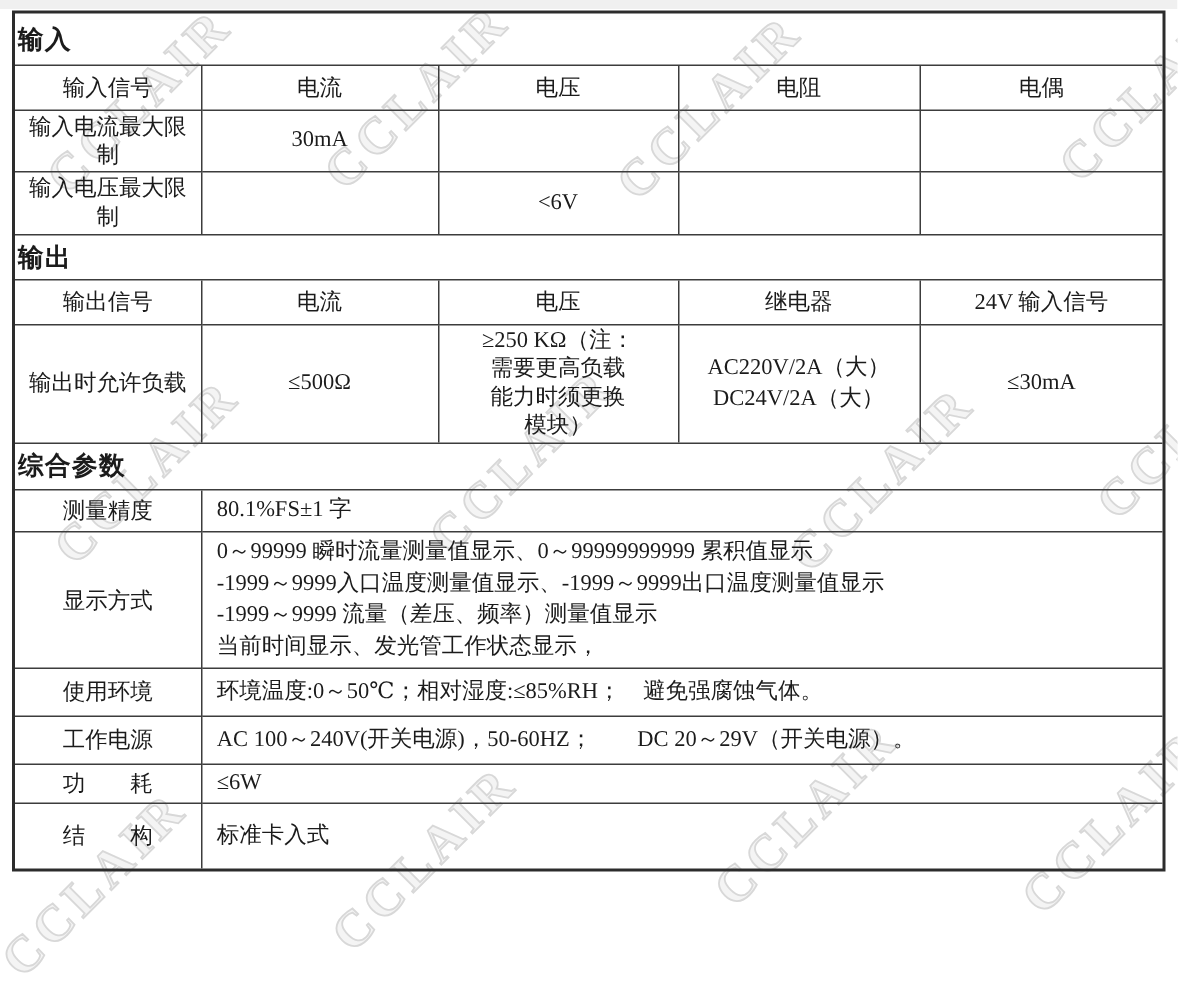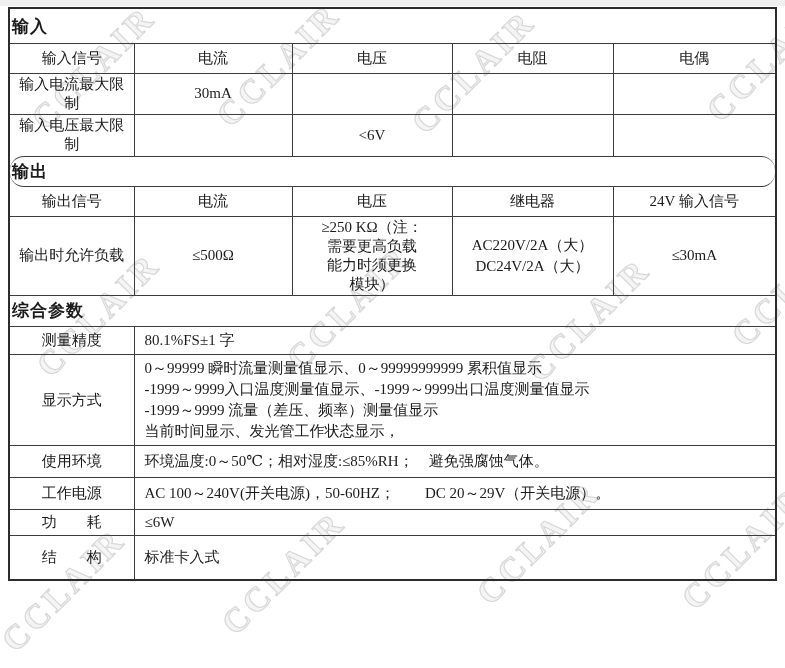--- a/index.html
+++ b/index.html
@@ -26,21 +26,21 @@
 
   .doc {
     position:absolute; left:8px; top:7px; width:765px;
     border:2px solid #2c2c2c; z-index:1; background:transparent;
   }
   .section-title {
     box-sizing:border-box; height:35px; display:flex; align-items:center;
     padding-left:2px; font-size:17px; font-weight:bold;
     border-bottom:1px solid #3c3c3c; letter-spacing:1px;
   }
-  .section-title.mid { border-top:1px solid #3c3c3c; height:31px;border-radius:14px; }
+  .section-title.mid { border-top:1px solid #3c3c3c; height:31px; }
   .section-title.comp { border-top:1px solid #3c3c3c; height:32px; }
 
   table.grid {
     width:765px; border-collapse:collapse; table-layout:fixed;
     border-style:hidden; 
   }
   table.grid th, table.grid td {
     border:1px solid #3c3c3c; font-weight:normal; font-size:15px;
     text-align:center; vertical-align:middle; padding:1px 5px;
     overflow:hidden;

